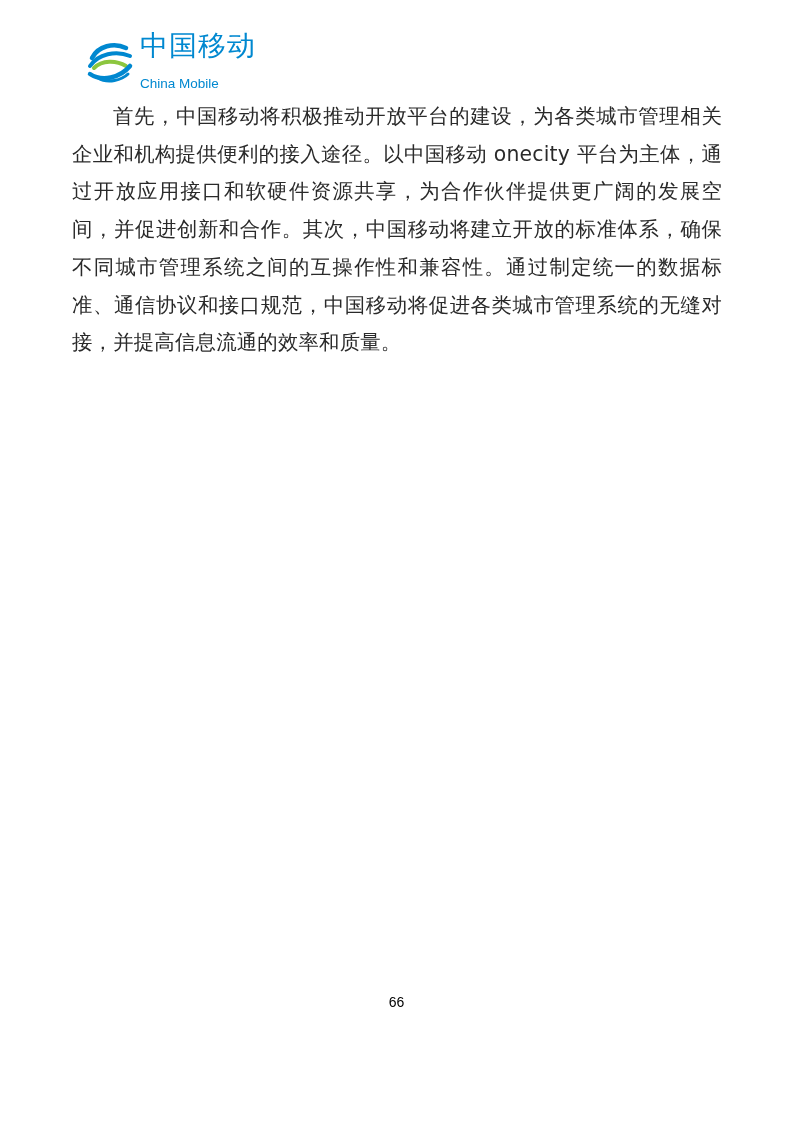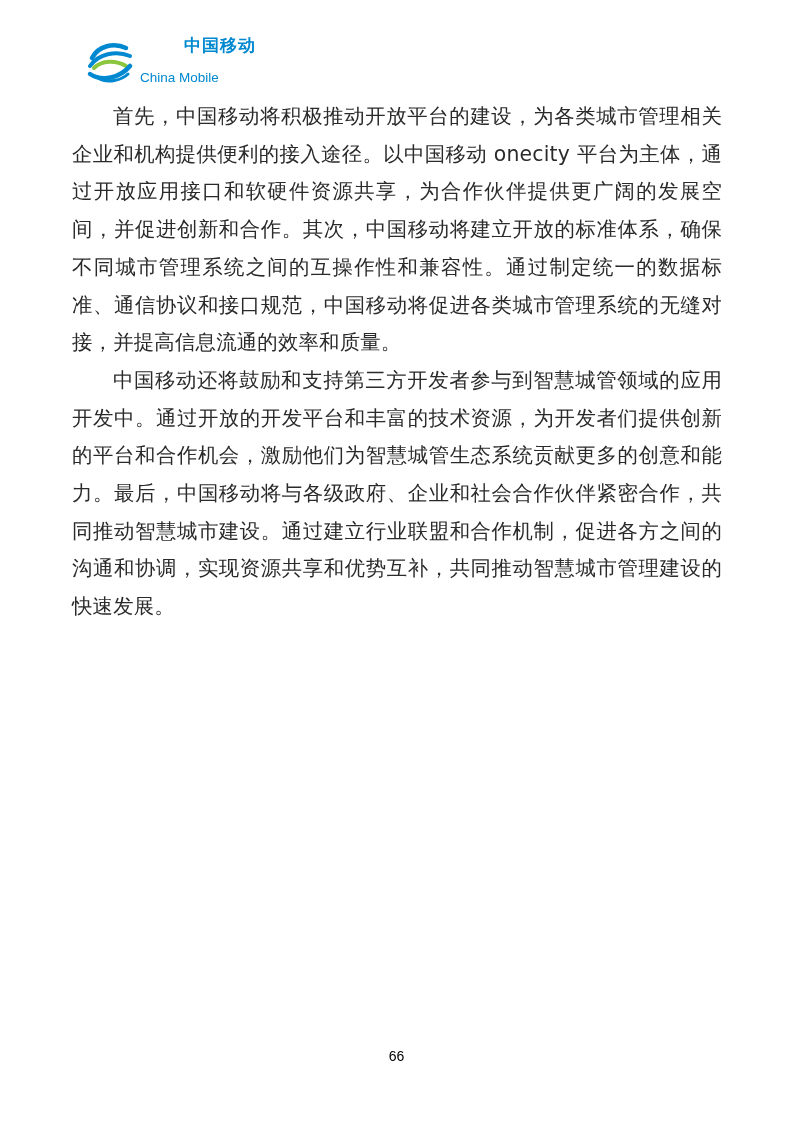--- a/index.html
+++ b/index.html
@@ -30,25 +30,24 @@
     }
     .logo-text {
       margin-left: 6px;
       display: flex;
       flex-direction: column;
       justify-content: center;
       line-height: 1;
     }
     .logo-cn {
       font-family: "DejaVu Sans", sans-serif;
-      font-size: 17px;
-      font-weight: 700;
+      font-size: 28px;
+      font-weight: 400;
       color: #0088d0;
       letter-spacing: 1px;
-      margin-left: 44px;
     }
     .logo-en {
       font-family: "Liberation Sans", sans-serif;
       font-size: 13.5px;
       color: #0088d0;
       margin-top: 17px;
     }
     .content {
       position: absolute;
       left: 72px;
@@ -61,21 +60,21 @@
       line-height: 37.7px;
       text-indent: 41px;
       text-align: justify;
       color: #2a2a2a;
       letter-spacing: 0.2px;
     }
     .page-number {
       position: absolute;
       left: 0;
       width: 793px;
-      top: 1048px;
+      top: 994px;
       text-align: center;
       font-family: "Liberation Sans", sans-serif;
       font-size: 14px;
       color: #000000;
     }
   </style>
 </head>
 <body>
 
 <div class="header">
@@ -89,16 +88,15 @@
     </g>
   </svg>
   <div class="logo-text">
     <span class="logo-cn">中国移动</span>
     <span class="logo-en">China Mobile</span>
   </div>
 </div>
 
 <div class="content">
   <p class="para">首先，中国移动将积极推动开放平台的建设，为各类城市管理相关企业和机构提供便利的接入途径。以中国移动 onecity 平台为主体，通过开放应用接口和软硬件资源共享，为合作伙伴提供更广阔的发展空间，并促进创新和合作。其次，中国移动将建立开放的标准体系，确保不同城市管理系统之间的互操作性和兼容性。通过制定统一的数据标准、通信协议和接口规范，中国移动将促进各类城市管理系统的无缝对接，并提高信息流通的效率和质量。</p>
-  <p class="para">中国移动还将鼓励和支持第三方开发者参与到智慧城管领域的应用开发中。通过开放的开发平台和丰富的技术资源，为开发者们提供创新的平台和合作机会，激励他们为智慧城管生态系统贡献更多的创意和能力。最后，中国移动将与各级政府、企业和社会合作伙伴紧密合作，共同推动智慧城市建设。通过建立行业联盟和合作机制，促进各方之间的沟通和协调，实现资源共享和优势互补，共同推动智慧城市管理建设的快速发展。</p>
 </div>
 
 <div class="page-number">66</div>
 
 </body></html>

